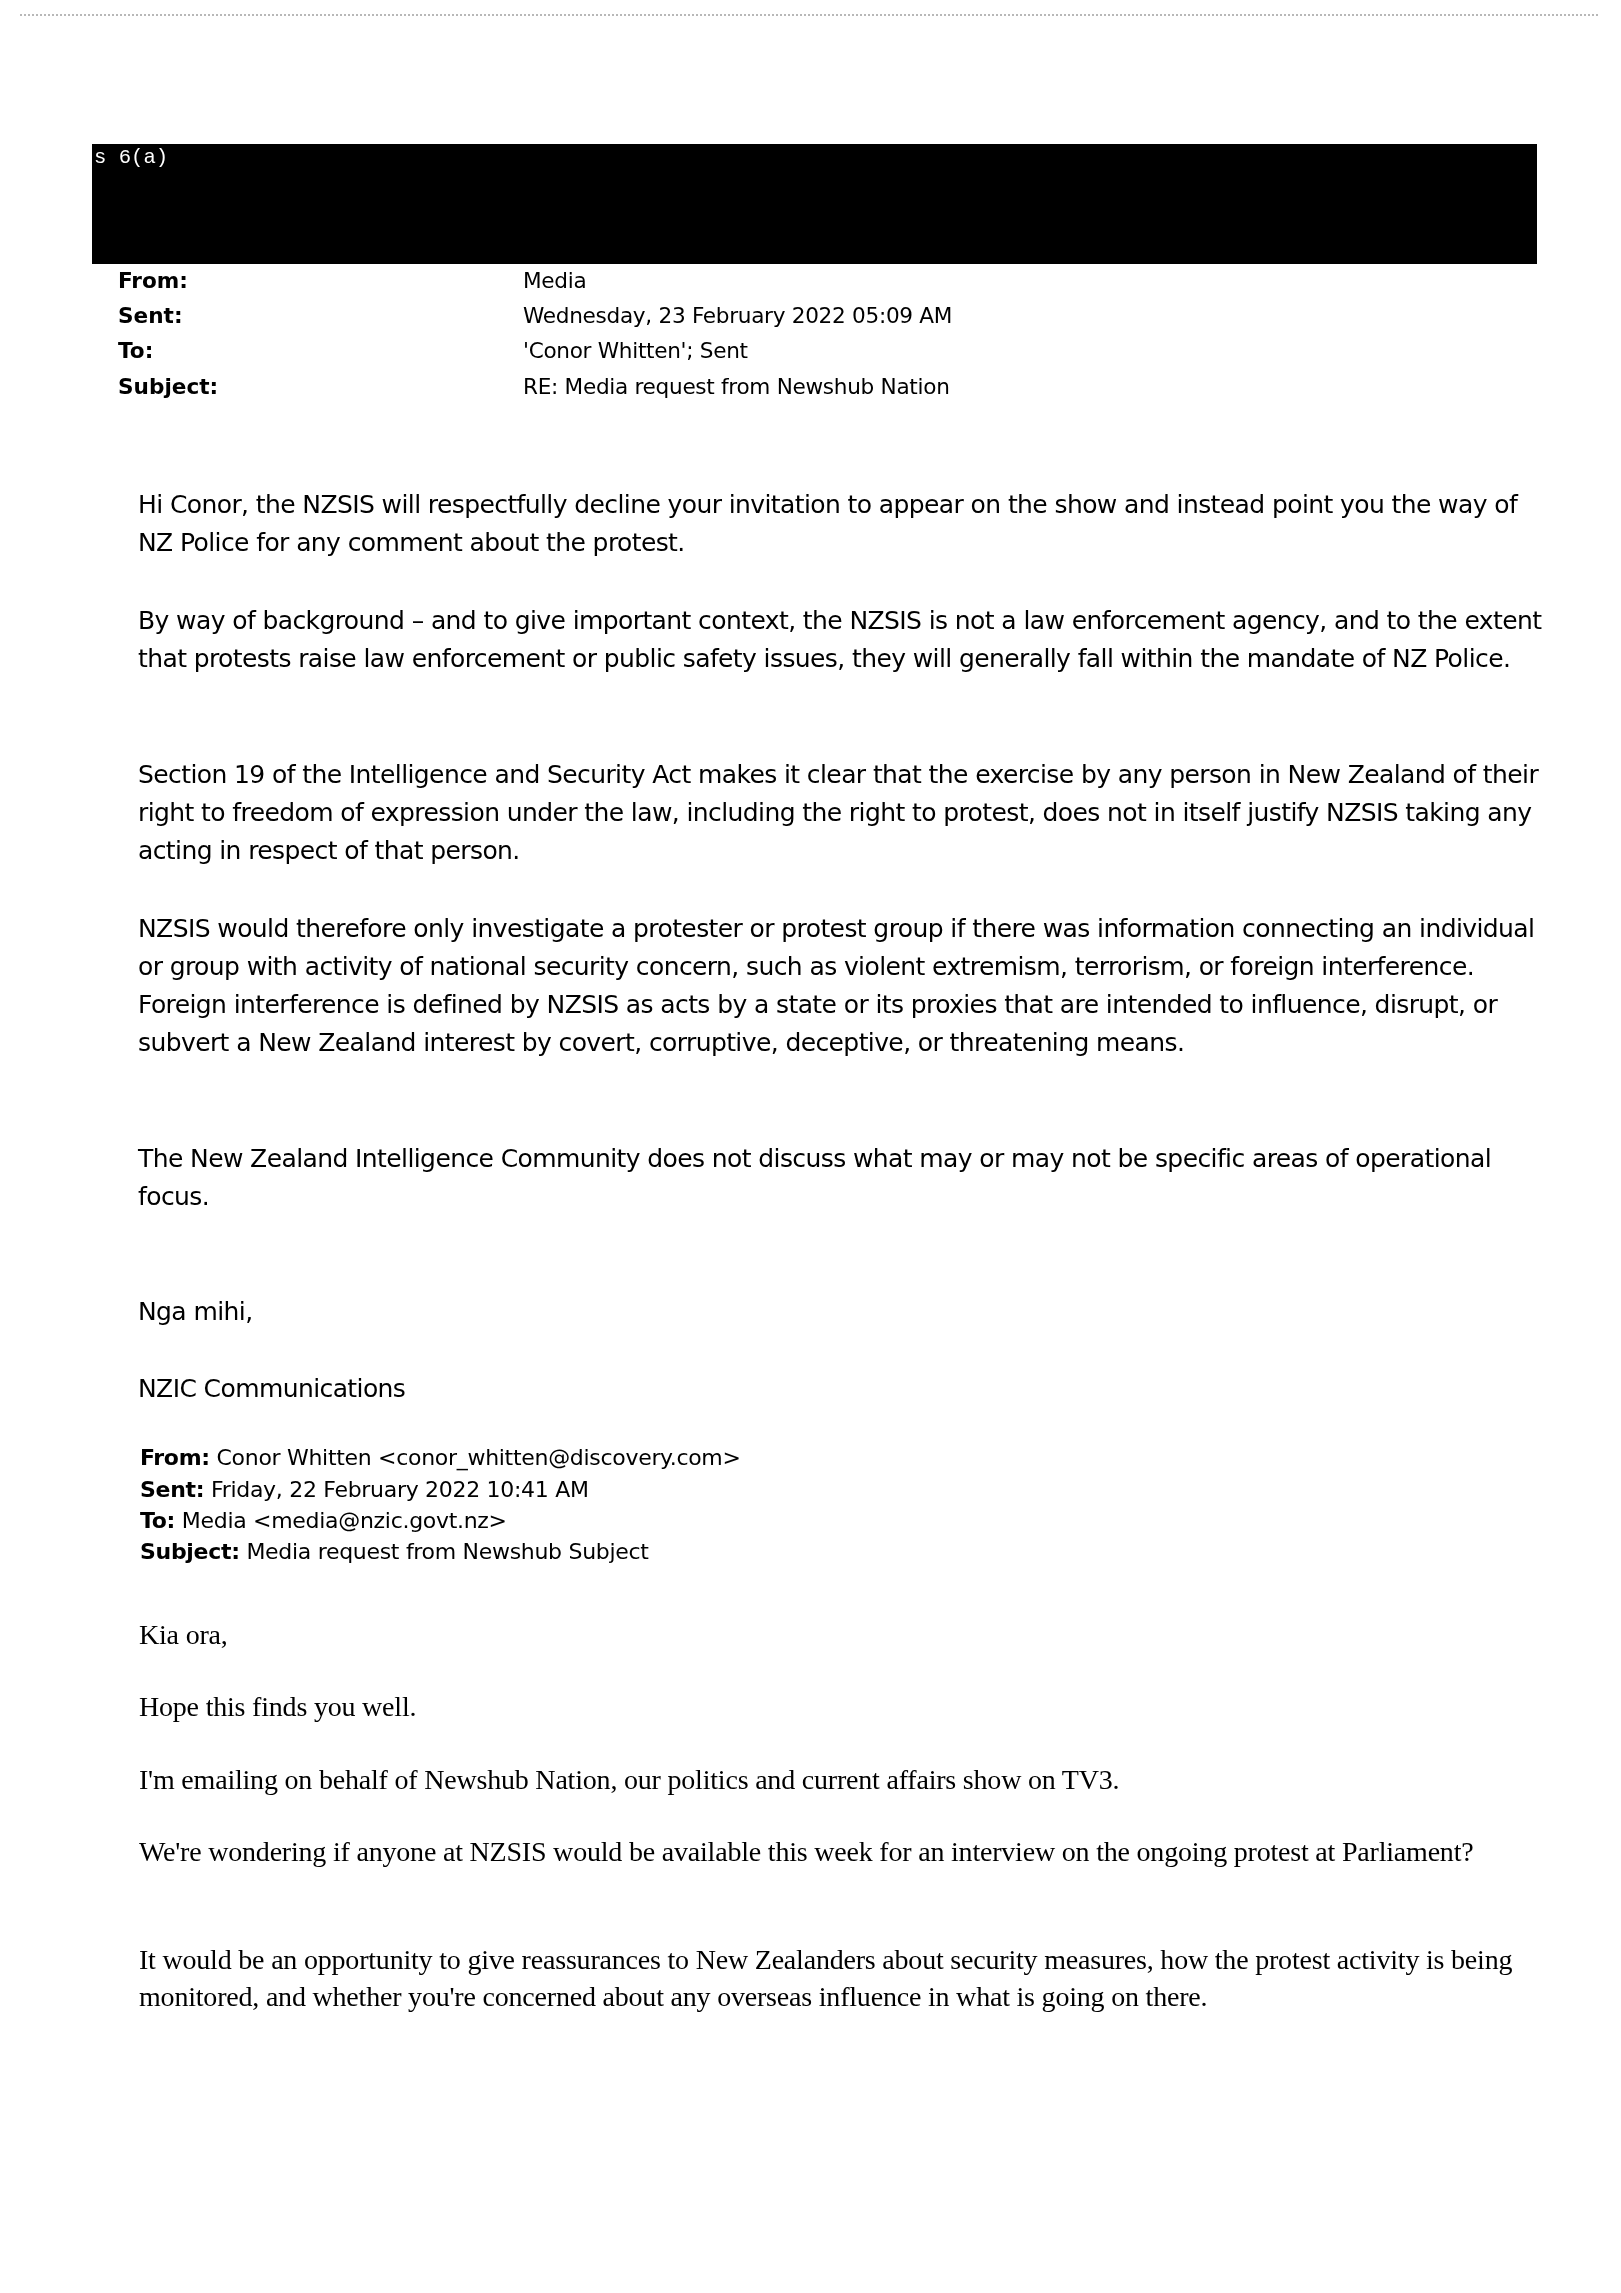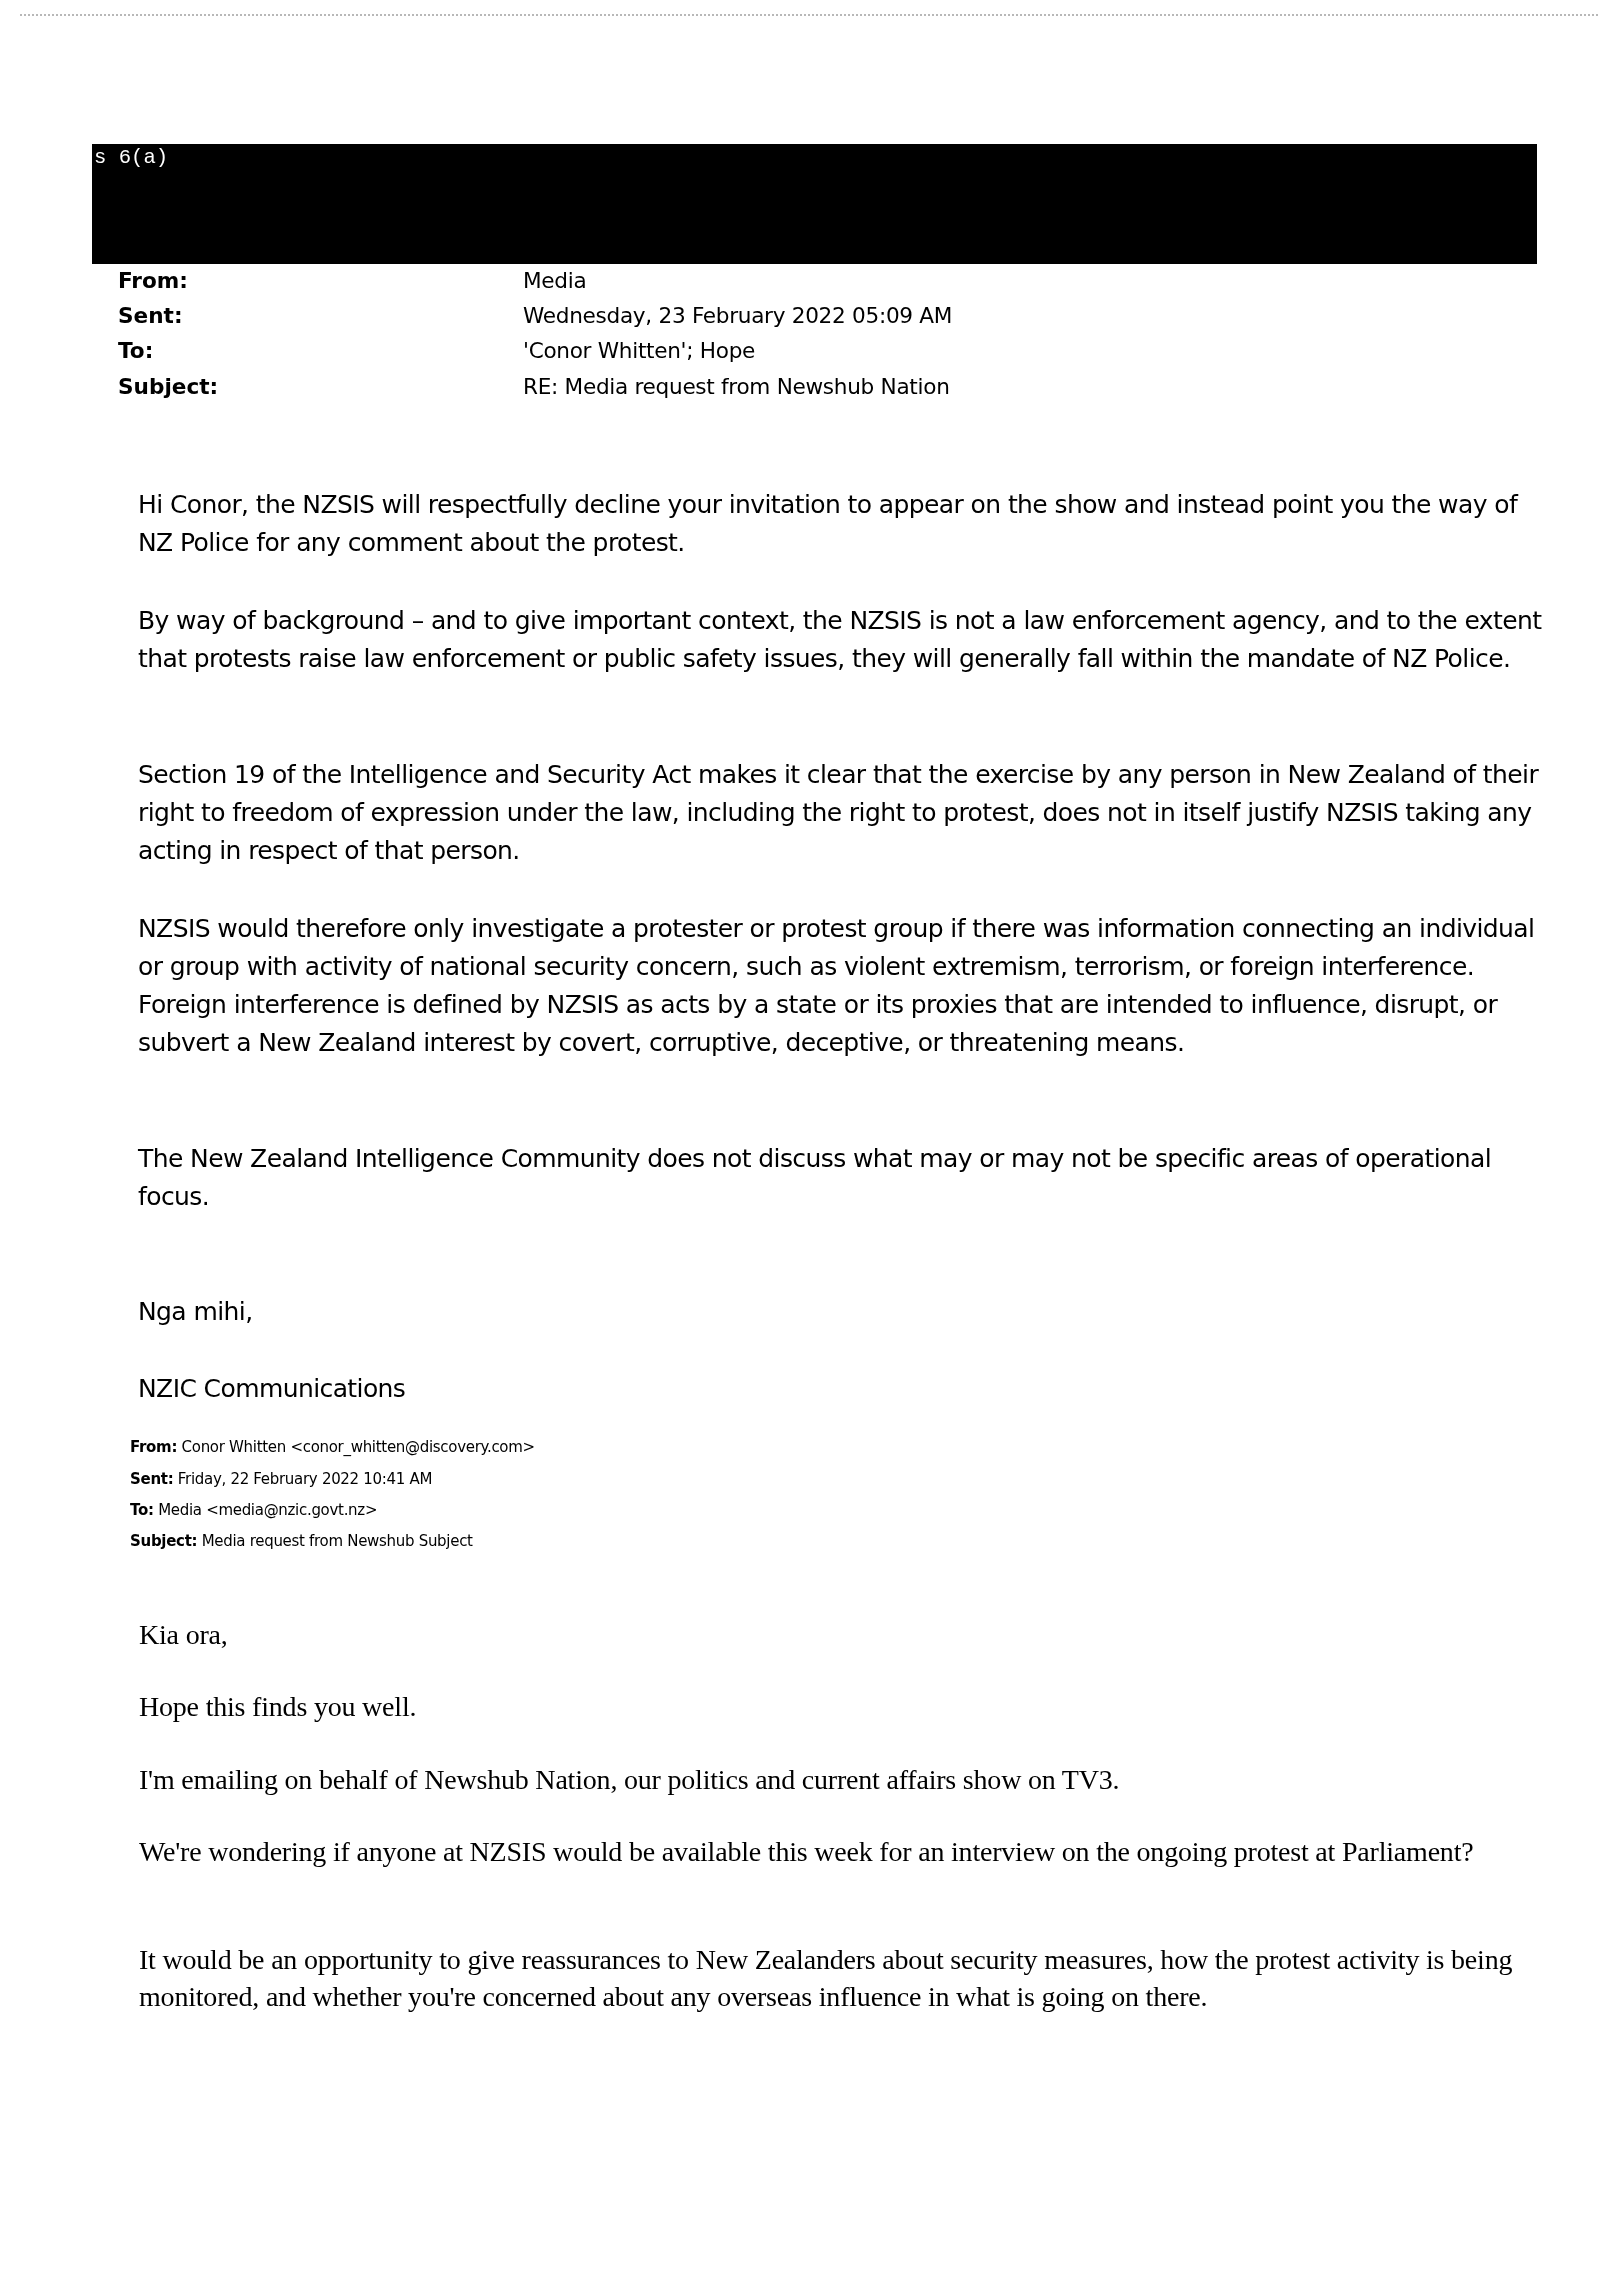--- a/index.html
+++ b/index.html
@@ -4,40 +4,40 @@
 <style>
   html, body { margin: 0; padding: 0; background: #ffffff; }
   body { width: 1621px; height: 2294px; position: relative; overflow: hidden; color: #000; }
   .dots { position: absolute; left: 19.6px; top: 13.7px; width: 1578px; height: 0; border-top: 2px dotted #b8b8b8; }
   .redact { position: absolute; left: 92px; top: 144px; width: 1445px; height: 120px; background: #000; }
   .redact-label { position: absolute; left: 2px; top: 2px; color: #fff; font-family: Liberation Mono, monospace; font-size: 20.6px; line-height: 23.5px; }
   .hdr { position: absolute; font-family: "DejaVu Sans", sans-serif; font-size: 21.6px; line-height: 35px; }
   .hdr-label { left: 118px; font-weight: bold; }
   .hdr-value { left: 523px; font-weight: normal; letter-spacing: -0.3px; text-align: right; }
   .body-sans { position: absolute; left: 122px; width: 1411px; font-family: "DejaVu Sans", sans-serif; font-size: 25px; line-height: 38px; letter-spacing: -0.6px; margin: 16px; }
-  .quote-hdr { position: absolute; left: 122px; font-family: "DejaVu Sans", sans-serif; font-size: 15px; line-height: 31px; letter-spacing: -0.3px; margin: 8px; }
+  .quote-hdr { position: absolute; left: 122px; font-family: "DejaVu Sans", sans-serif; font-size: 22px; line-height: 31px; letter-spacing: -0.3px; margin: 18px; }
   .quote-hdr b { font-weight: bold; }
   .body-serif { position: absolute; left: 123px; width: 1402px; font-family: "Liberation Serif", serif; font-size: 28px; line-height: 37px; margin: 16px; letter-spacing: -0.2px; }
 </style>
 </head>
 <body>
 
 <div class="dots"></div>
 
 <div class="redact">
   <span class="redact-label">s 6(a)</span>
 </div>
 
 <div>
   <span class="hdr hdr-label" style="top:263px">From:</span>
   <span class="hdr hdr-value" style="top:263px">Media</span>
   <span class="hdr hdr-label" style="top:298px">Sent:</span>
   <span class="hdr hdr-value" style="top:298px">Wednesday, 23 February 2022 05:09 AM</span>
   <span class="hdr hdr-label" style="top:333px">To:</span>
-  <span class="hdr hdr-value" style="top:333px">'Conor Whitten'; Hope</span>
+  <span class="hdr hdr-value" style="top:333px">'Conor Whitten'; Sent</span>
   <span class="hdr hdr-label" style="top:369px">Subject:</span>
   <span class="hdr hdr-value" style="top:369px">RE: Media request from Newshub Nation</span>
 </div>
 
 <div>
   <p class="body-sans" style="top:470px">Hi Conor, the NZSIS will respectfully decline your invitation to appear on the show and instead point you the way of NZ Police for any comment about the protest.</p>
   <p class="body-sans" style="top:586px">By way of background – and to give important context, the NZSIS is not a law enforcement agency, and to the extent that protests raise law enforcement or public safety issues, they will generally fall within the mandate of NZ Police.</p>
   <p class="body-sans" style="top:740px">Section 19 of the Intelligence and Security Act makes it clear that the exercise by any person in New Zealand of their right to freedom of expression under the law, including the right to protest, does not in itself justify NZSIS taking any acting in respect of that person.</p>
   <p class="body-sans" style="top:894px">NZSIS would therefore only investigate a protester or protest group if there was information connecting an individual or group with activity of national security concern, such as violent extremism, terrorism, or foreign interference. Foreign interference is defined by NZSIS as acts by a state or its proxies that are intended to influence, disrupt, or subvert a New Zealand interest by covert, corruptive, deceptive, or threatening means.</p>
   <p class="body-sans" style="top:1124px">The New Zealand Intelligence Community does not discuss what may or may not be specific areas of operational focus.</p>

